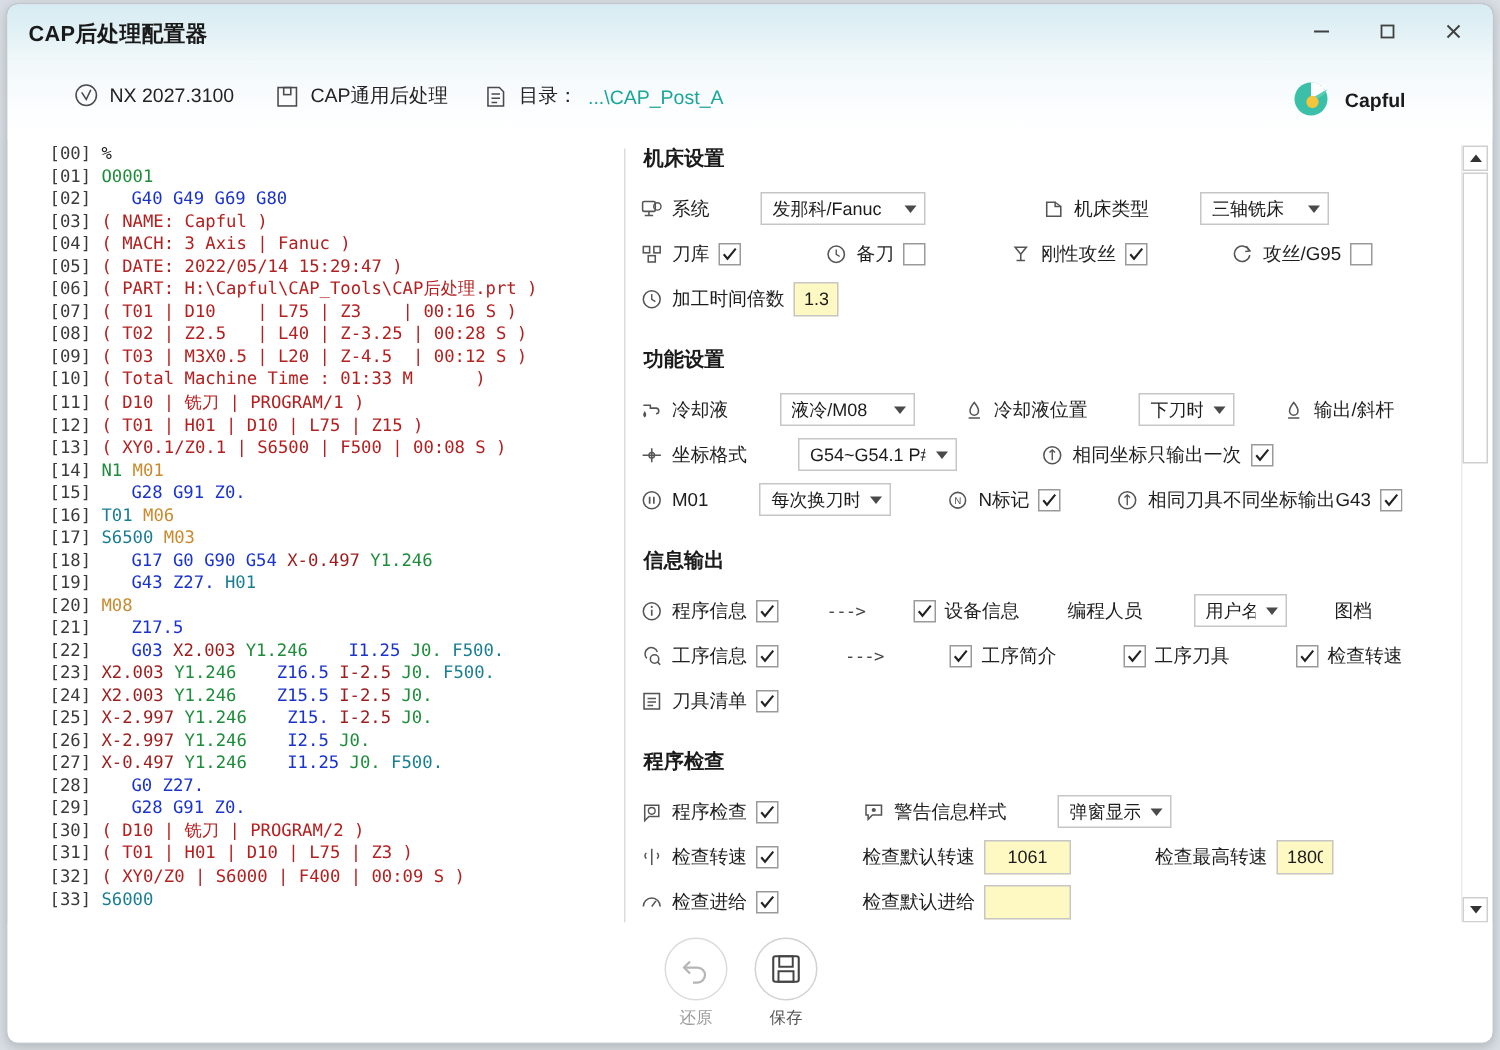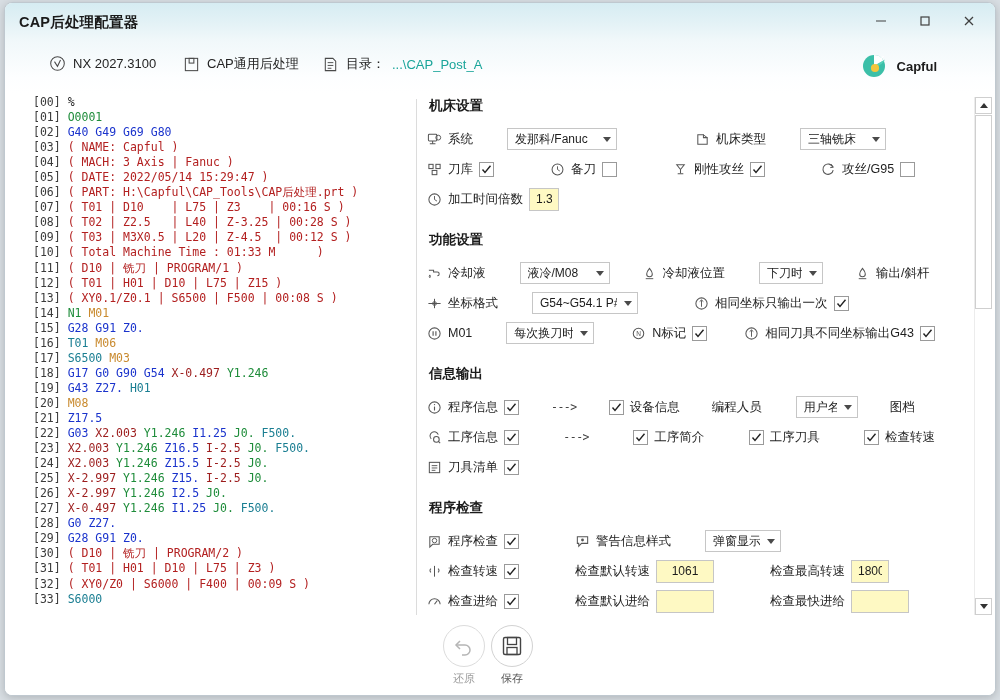--- a/index.html
+++ b/index.html
@@ -70,21 +70,21 @@
   }
   #code {
     font-family: "DejaVu Sans Mono", "Liberation Mono", monospace;
     font-size: 11.5px;
     line-height: 15.05px;
     white-space: pre;
     color: #222;
   }
   .ln { color: #3a3a3a; }
   .c-green  { color: #1e8c3a; }
-  .c-blue   { color: #1a33cc; }
+  .c-blue   { color: #1a33cc; margin-left: 20px; }
   .c-red    { color: #b32020; }
   .c-dkred  { color: #9c1c1c; }
   .c-teal   { color: #1a7e92; }
   .c-orange { color: #c98a2e; }
   .c-black  { color: #1a1a1a; }
 
   
   #splitter {
     position: absolute; left: 411px; top: 96px;
     width: 1px; height: 516px; background: #dcdcdc;
@@ -177,21 +177,21 @@
   
   #bottombar {
     position: absolute; left: 0; bottom: 0; width: 100%; height: 80px;
     background: #ffffff;
   }
   .bigbtn {
     position: absolute; top: 10px;
     display: flex; flex-direction: column; align-items: center; gap: 4px;
   }
   #btn-undo { left: 438px; }
-  #btn-save { left: 486px; }
+  #btn-save { left: 498px; }
   .circ {
     width: 42px; height: 42px; border-radius: 50%;
     border: 1px solid #d2d2d2;
     display: flex; align-items: center; justify-content: center;
     background: #fff;
   }
   .bigbtn .cap { font-size: 11px; color: #555; }
   #btn-undo .circ { border-color: #dcdcdc; }
   #btn-undo .cap { color: #9a9a9a; }
 </style>
@@ -717,24 +717,20 @@
                 <path d="M1.5 5.5 L4 8.5 L9.5 1.8" fill="none" stroke="#222" stroke-width="1.4"></path>
               </svg>
             </span>
         </div>
         <div class="gap-m"></div>
         <div class="fld">
           <span class="lbl">检查默认进给</span>
           <input class="txt" style="width: 58px;" value="">
         </div>
         <div class="gap-m"></div>
-        <div class="fld">
-          <span class="lbl">检查最快进给</span>
-          <input class="txt" style="width: 58px;" value="">
-        </div>
       </div>
     </div>
 
   </div>
 
   <div id="sbar">
     <div class="sbtn" id="sbar-up">
         <span class="tri-up"></span>
       </div>
     <div id="sbar-thumb"></div>

